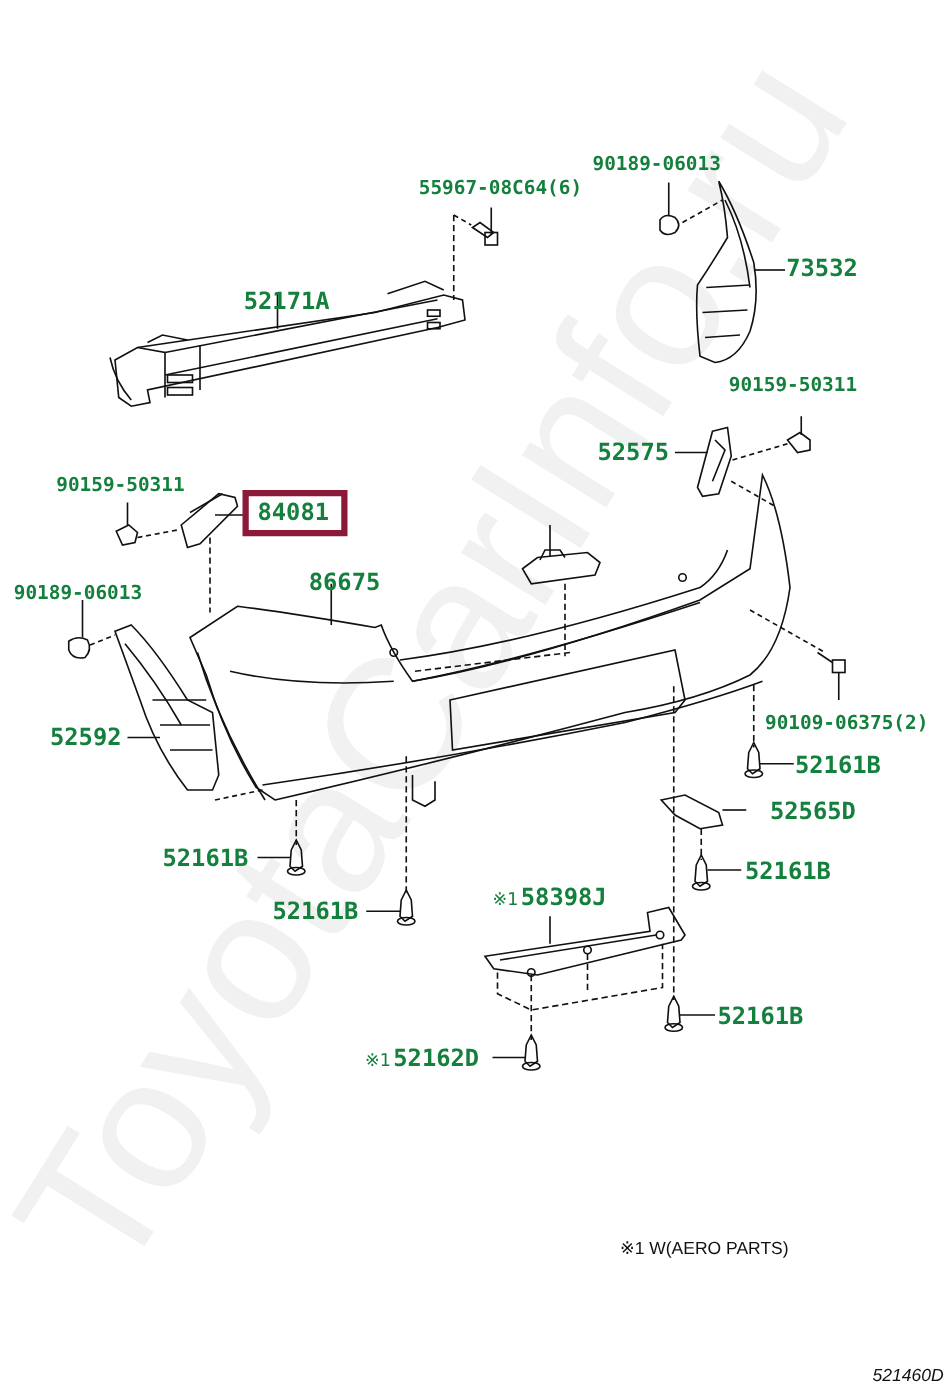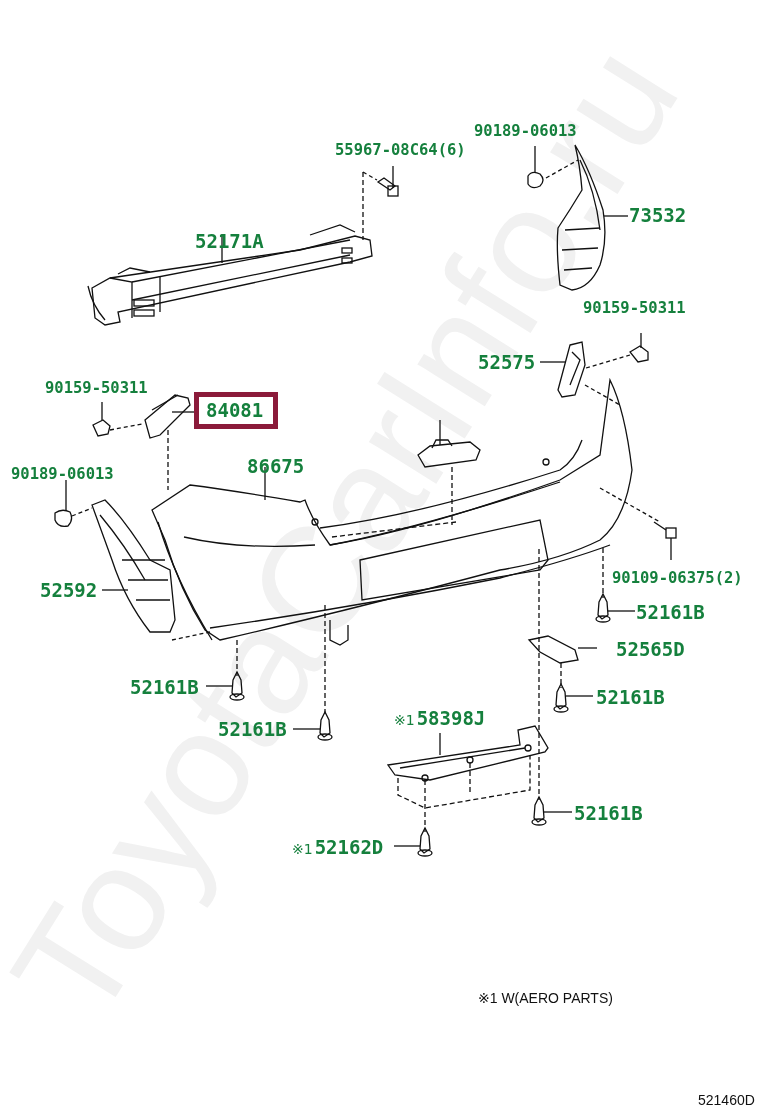--- a/index.html
+++ b/index.html
@@ -5,21 +5,21 @@
   html, body { margin:0; padding:0; background:#ffffff; }
   body { width:760px; height:1112px; position:relative; overflow:hidden; font-family:"DejaVu Sans Mono","Liberation Mono",monospace; }
   .canvas { position:absolute; left:0; top:0; width:760px; height:1112px; }
   svg.drawing { position:absolute; left:0; top:0; }
   .watermark { position:absolute; left:0; top:0; width:760px; height:1112px; pointer-events:none; }
   .lbl { position:absolute; font-family:"DejaVu Sans Mono","Liberation Mono",monospace; font-weight:bold; color:#15803d; white-space:nowrap; line-height:1; }
   .lbl.big { font-size:19px; letter-spacing:0px; }
   .lbl.small { font-size:15.5px; }
   .lbl .mark { font-weight:normal; font-size:14px; font-family:"DejaVu Sans","Liberation Sans",sans-serif; margin-right:2px; }
   .note { position:absolute; font-family:"Liberation Sans","DejaVu Sans",sans-serif; font-size:14px; color:#111; white-space:nowrap; }
-  .figid { position:absolute; font-family:"Liberation Sans","DejaVu Sans",sans-serif; font-size:14px; color:#111; white-space:nowrap; }
+  .figid { position:absolute; font-family:"Liberation Sans","DejaVu Sans",sans-serif; font-size:14px; color:#111; white-space:nowrap;font-style:italic; }
   .highlight { position:absolute; border:5px solid #8b1a3a; box-sizing:border-box; }
   .refer { position:absolute; font-family:"DejaVu Sans Mono","Liberation Mono",monospace; font-weight:bold; font-size:16px; line-height:20px; color:#111; white-space:pre; }
 </style>
 </head>
 <body>
 
 <div class="canvas">
 
   <svg class="watermark" width="760" height="1112" viewBox="0 0 760 1112">
     <text x="0" y="0" transform="translate(95,1030) rotate(-58)" font-family="Liberation Sans, DejaVu Sans, sans-serif" font-size="150" fill="#f1f1f1">ToyotaCarInfo.ru</text>
@@ -192,15 +192,15 @@
   <div class="lbl big" style="left:40px;top:581px;">52592</div>
   <div class="lbl big" style="left:636px;top:603px;">52161B</div>
   <div class="lbl big" style="left:616px;top:640px;">52565D</div>
   <div class="lbl big" style="left:130px;top:678px;">52161B</div>
   <div class="lbl big" style="left:596px;top:688px;">52161B</div>
   <div class="lbl big" style="left:218px;top:720px;">52161B</div>
   <div class="lbl big" style="left:394px;top:709px;"><span class="mark">※1</span><span>58398J</span></div>
   <div class="lbl big" style="left:574px;top:804px;">52161B</div>
   <div class="lbl big" style="left:292px;top:838px;"><span class="mark">※1</span><span>52162D</span></div>
 
-  <div class="note" style="left:478px;top:990px;">※1 W(AERO PARTS)</div>
+  <div class="note" style="left:496px;top:990px;">※1 W(AERO PARTS)</div>
   <div class="figid" style="left:698px;top:1092px;">521460D</div>
 </div>
 
 </body></html>

